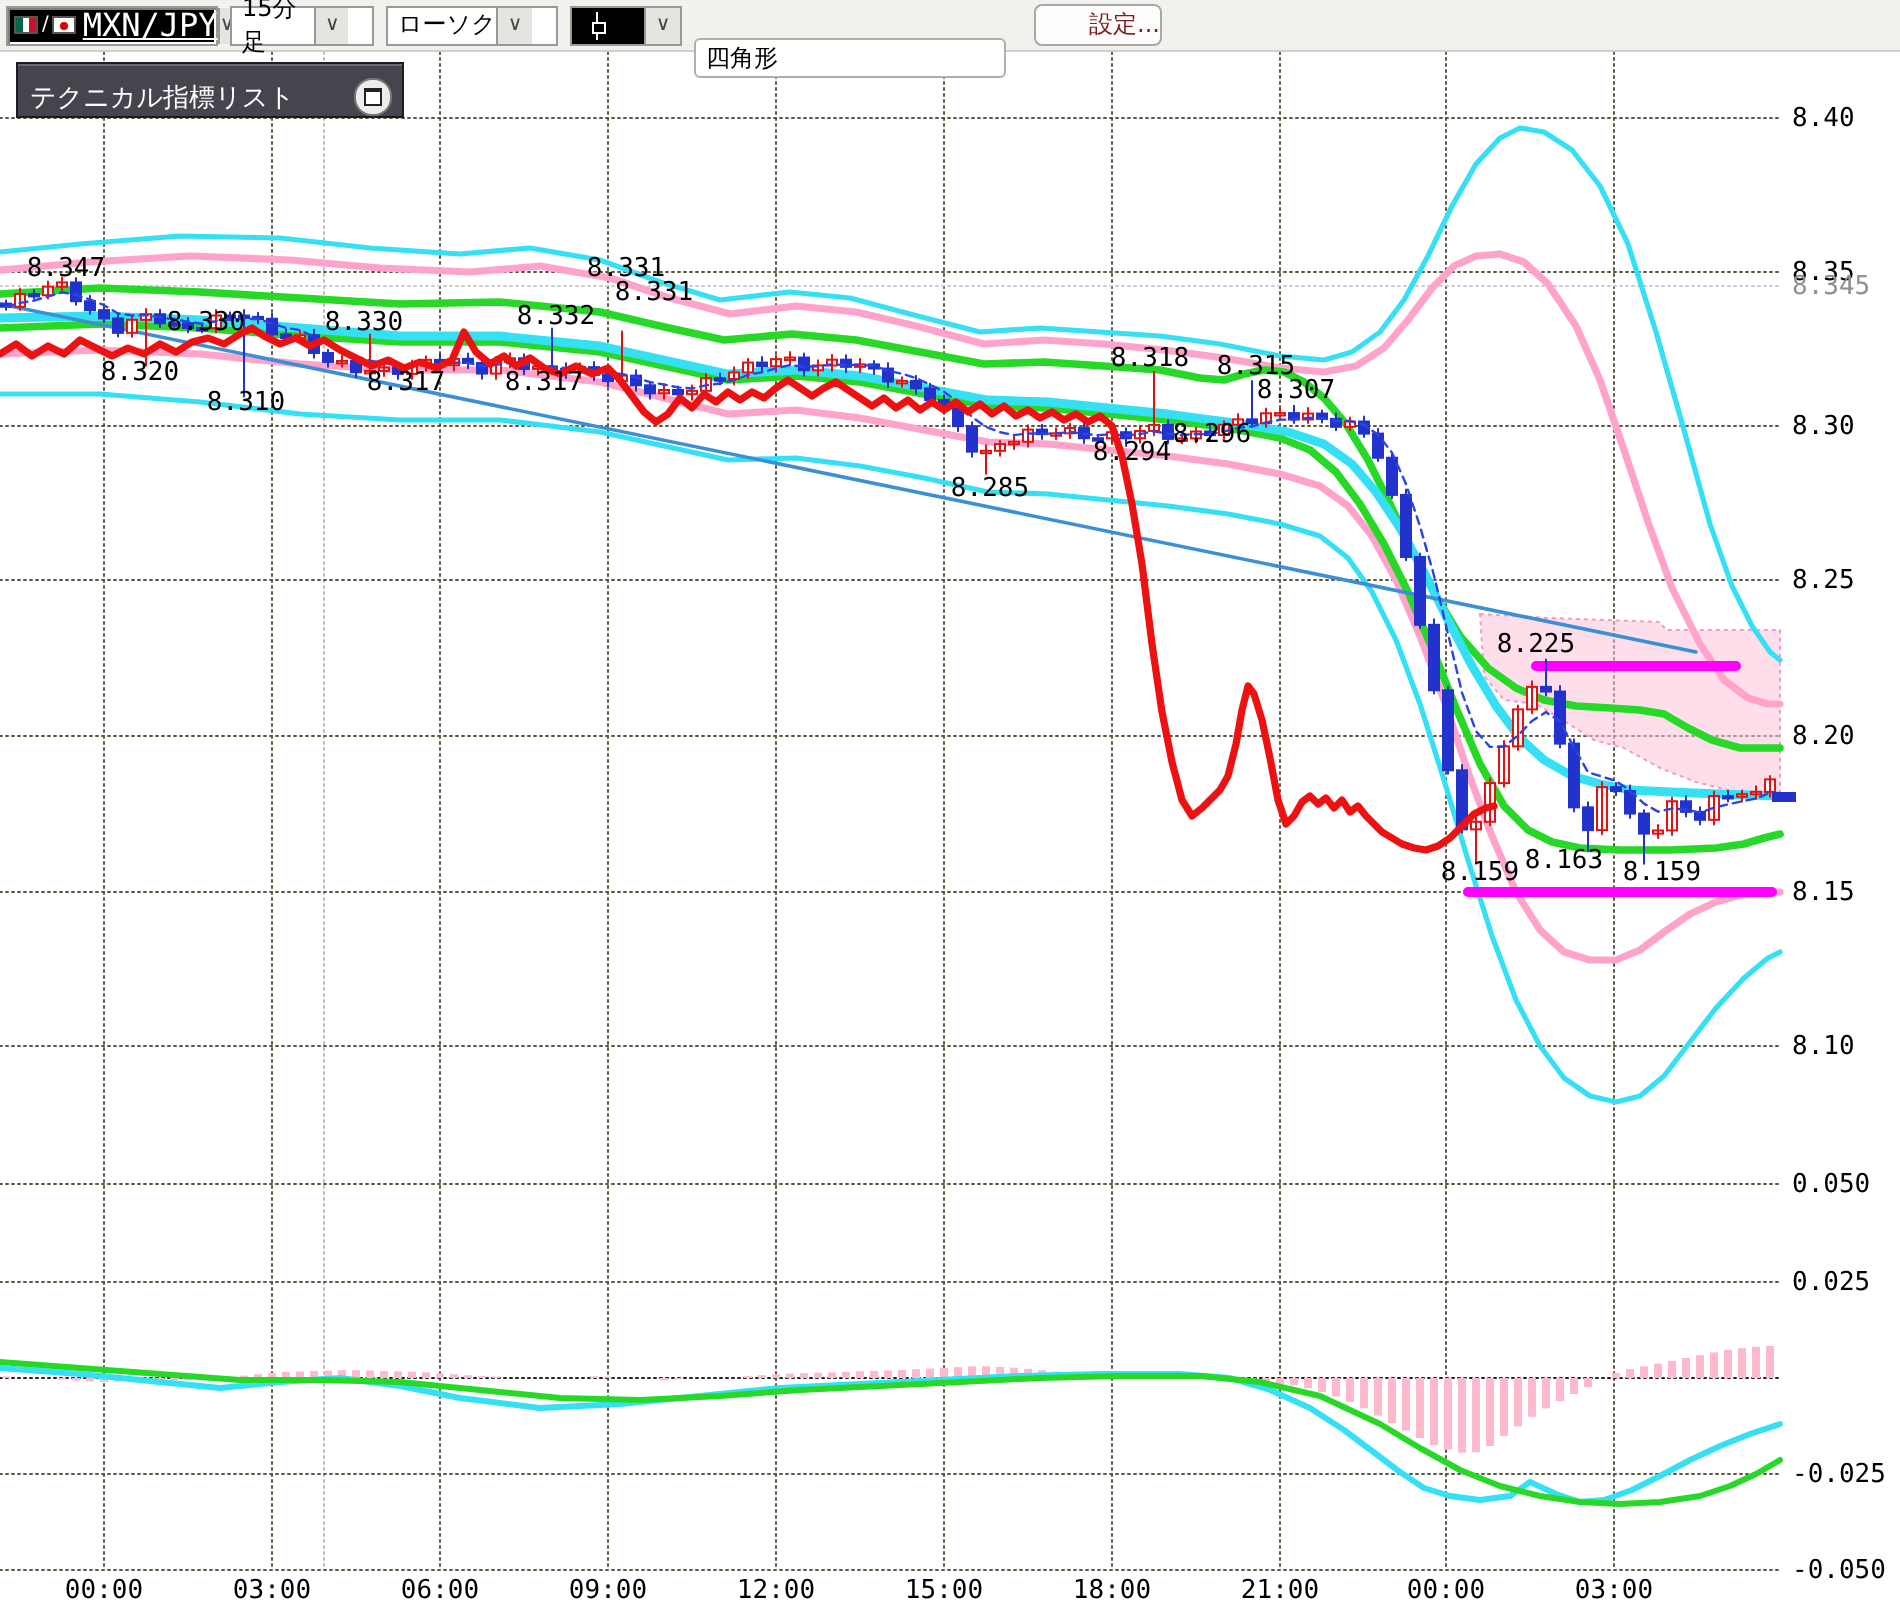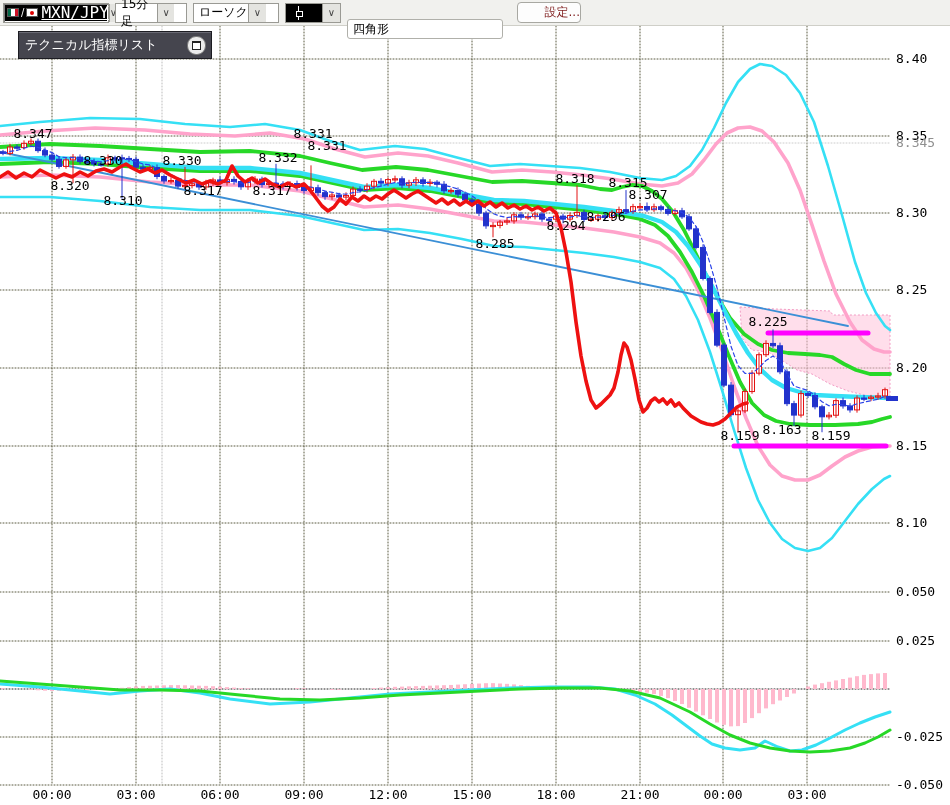--- a/index.html
+++ b/index.html
@@ -25,22 +25,22 @@
   #tfSel{width:72px;}
   #ctSel{width:86px;}
   #lwSel{width:56px;background:#000;}
   .candleglyph{width:10px;height:14px;position:relative;margin-left:8px;}
   .candleglyph::before{content:"";position:absolute;left:4px;top:0;width:1px;height:14px;background:#fff;}
   .candleglyph::after{content:"";position:absolute;left:2px;top:5px;width:5px;height:4px;background:#000;border:1px solid #fff;}
   #drawTool{width:156px;padding-left:5px;border-radius:3px;border:1px solid #b0b0aa;margin-top:33px;}
   #settingsBtn{width:62px;height:19px;margin-left:8px;background:#fdfdfd;border:1px solid #a8a8a2;
     border-radius:4px;display:flex;align-items:center;justify-content:flex-end;font-size:12px;color:#7f1d1d;}
   
-  #panel{position:absolute;left:18px;top:31px;width:192px;height:26px;background:#45454e;
-    border:1px solid #1c1c22;box-shadow:inset 0 1px 0 #6a6a74;display:flex;align-items:center;z-index:4;}
+  #panel{position:absolute;left:8px;top:31px;width:192px;height:26px;background:#45454e;
+    border:1px solid #1c1c22;box-shadow:inset 0 1px 0 #6a6a74;display:flex;align-items:flex-end;z-index:4;}
   #panel .ttl{color:#fff;font-size:13px;padding-left:6px;white-space:nowrap;}
   #panel .btn{margin-left:auto;margin-right:5px;width:17px;height:17px;border-radius:9px;
     background:#ececec;border:1px solid #777;display:flex;align-items:center;justify-content:center;}
   #panel .btn .sq{width:7px;height:6px;background:#fff;border:1px solid #222;border-top-width:2px;}
   svg text{font-family:"DejaVu Sans Mono",monospace;}
 </style>
 </head>
 <body>
 
 <div id="app">

